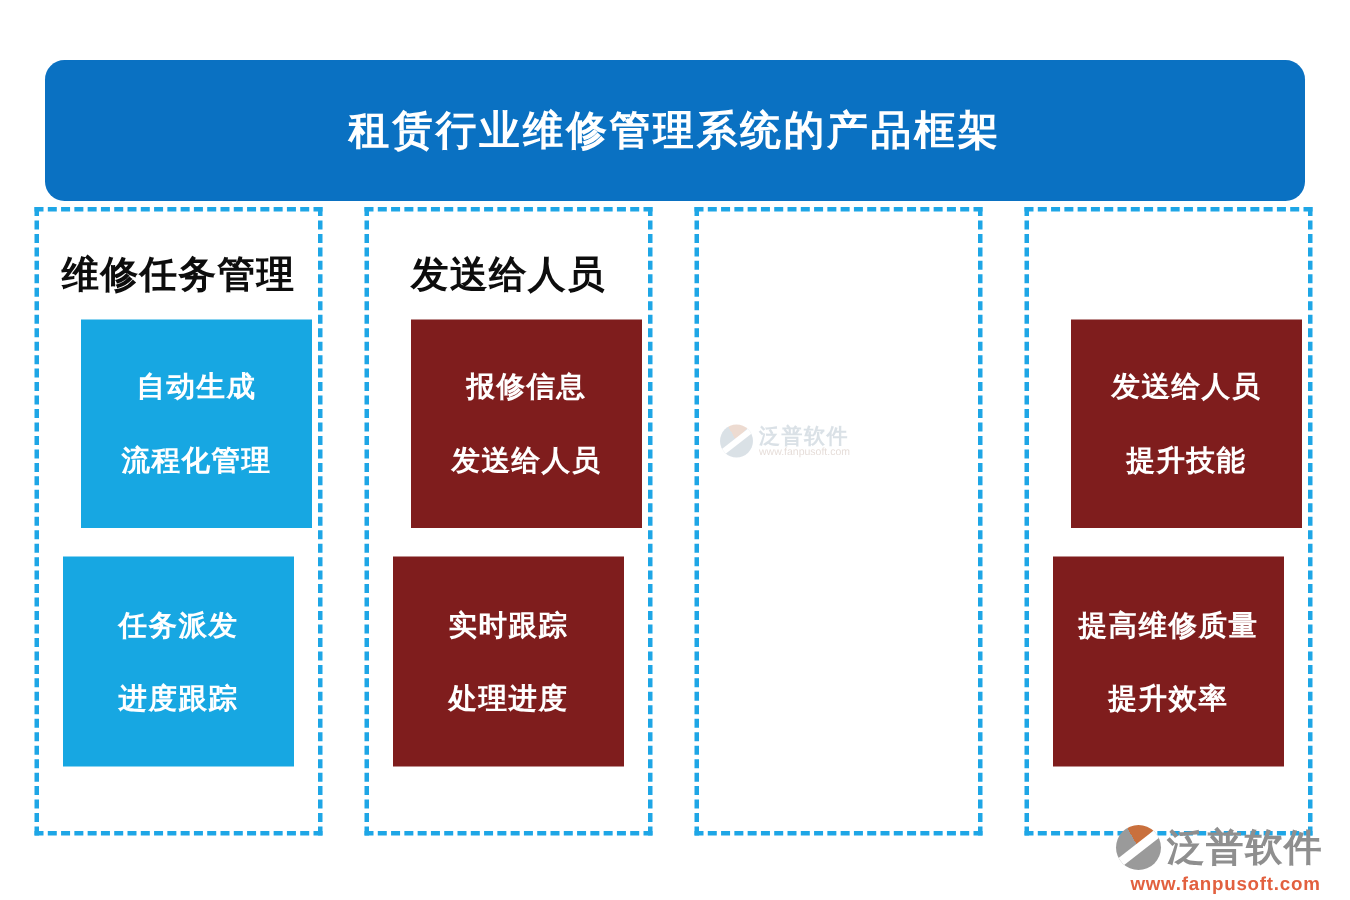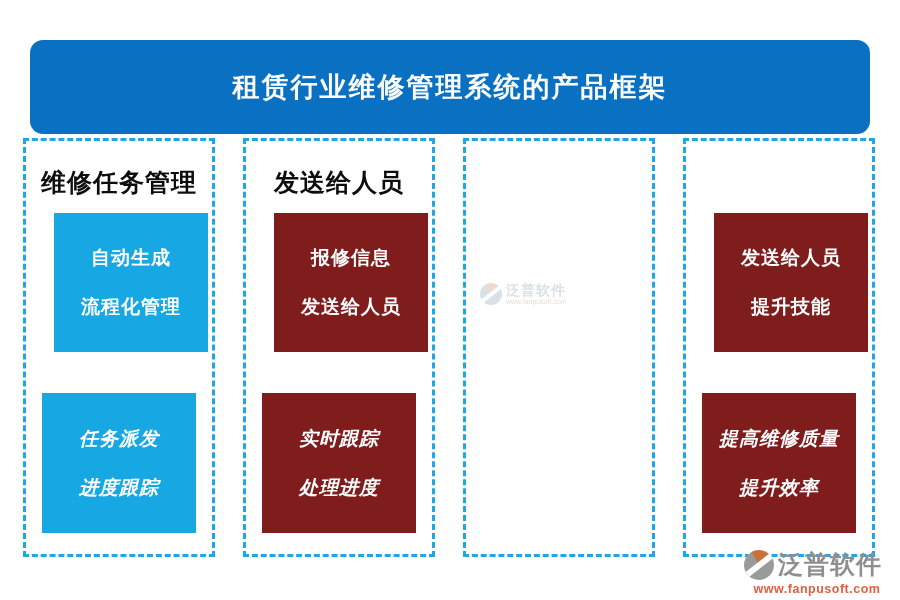--- a/index.html
+++ b/index.html
@@ -24,21 +24,21 @@
     position:absolute; top:25px; left:0; width:100%; text-align:center;
     font-size:25px; font-weight:bold; color:#0d0d0d; letter-spacing:1px;
   }
   .box {
     position:absolute; left:50%; transform:translateX(-50%); width:154px;
     display:flex; flex-direction:column; align-items:center; justify-content:center;
     gap:23px; color:#ffffff; font-size:19px; font-weight:bold; letter-spacing:1px;
     text-align:center;
   }
   .box1 { top:72px;  height:139px;margin-left:12px; }
-  .box2 { top:252px; height:140px;font-style:italic; }
+  .box2 { top:230px; height:140px; }
   .light .box { background:#17A7E2; }
   .dark  .box { background:#7f1d1d;justify-content:center; }
   .box-line { white-space:nowrap; }
   
   .fp-disc {
     position:relative; border-radius:50%; overflow:hidden; flex:0 0 auto;
     background:conic-gradient(from -30deg at 50% 50%, #c9703d 0deg 70deg, #9a9a9a 70deg 360deg);
   }
   .fp-disc::after {
     content:""; position:absolute; left:-25%; top:42%; width:150%; height:20%;

